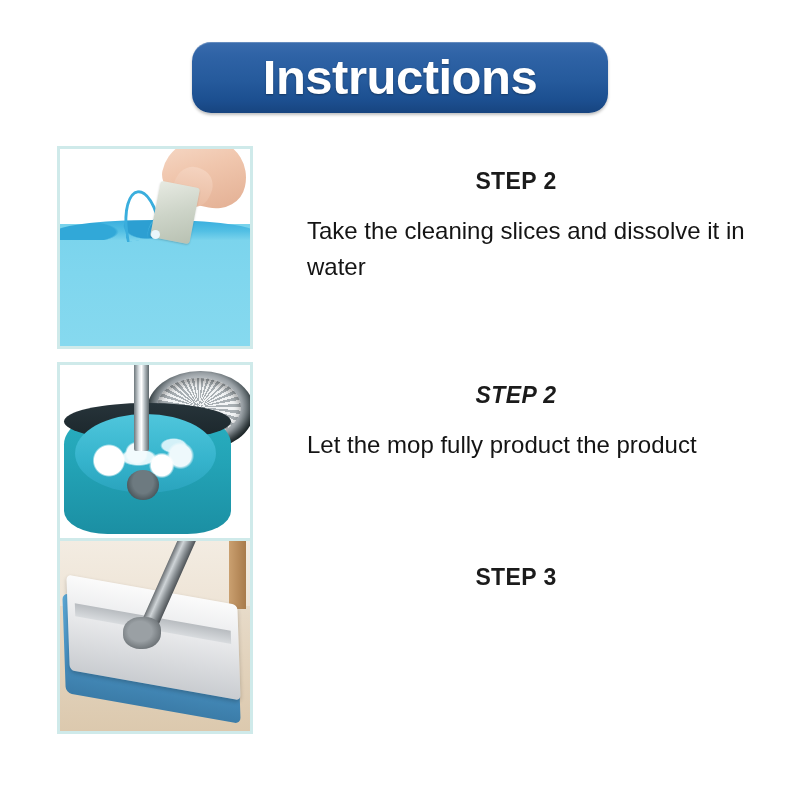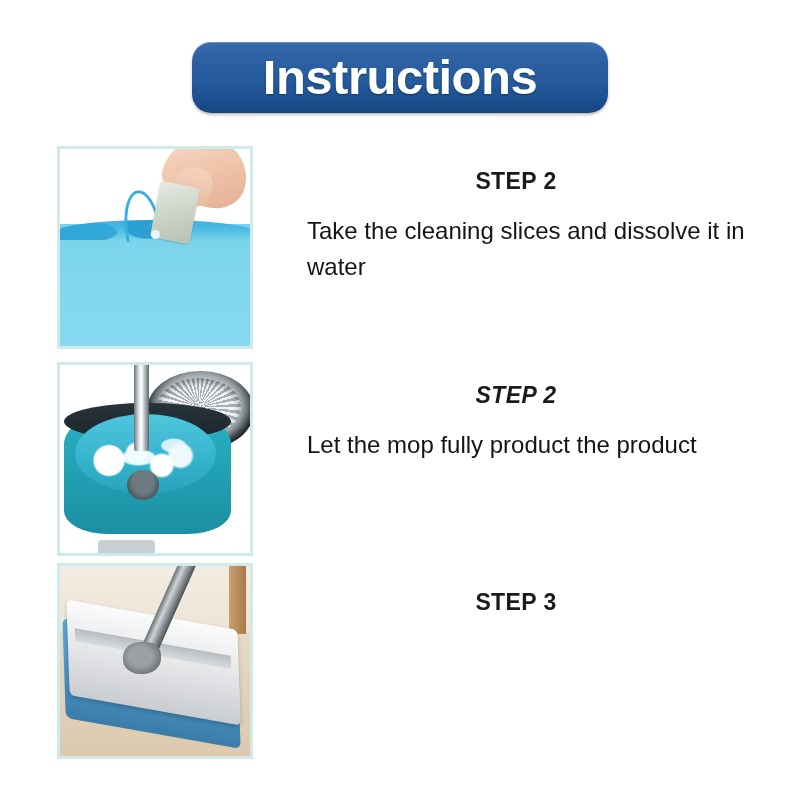--- a/index.html
+++ b/index.html
@@ -35,21 +35,21 @@
 
   
   .step-row{
     position:absolute;
     left:0;width:800px;
     display:flex;
     align-items:flex-start;
   }
   #row-1{top:146px;}
   #row-2{top:362px;}
-  #row-3{top:563px;}
+  #row-3{top:538px;}
 
   .thumb{
     margin-left:57px;
     width:196px;
     background:#ffffff;
     border:3px solid #cfeaea;
     box-sizing:border-box;
     position:relative;
     overflow:hidden;
     flex:none;

